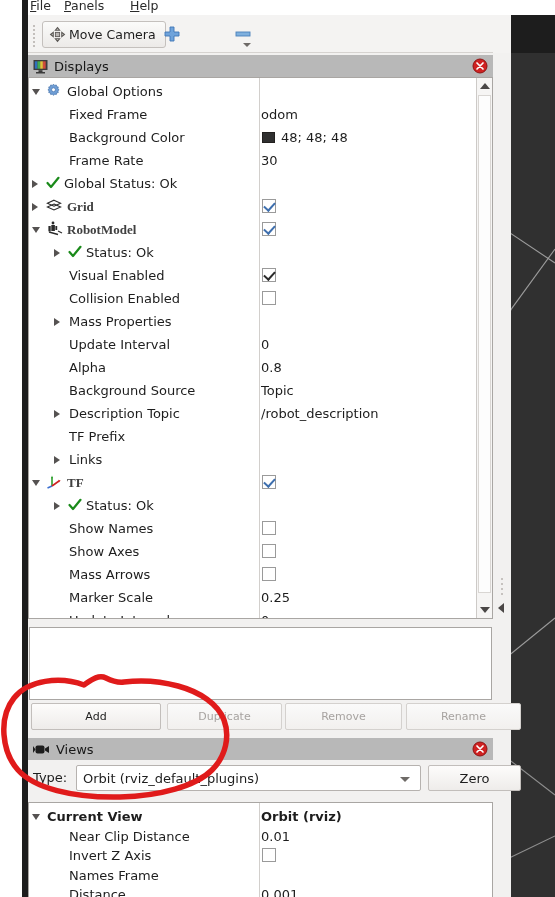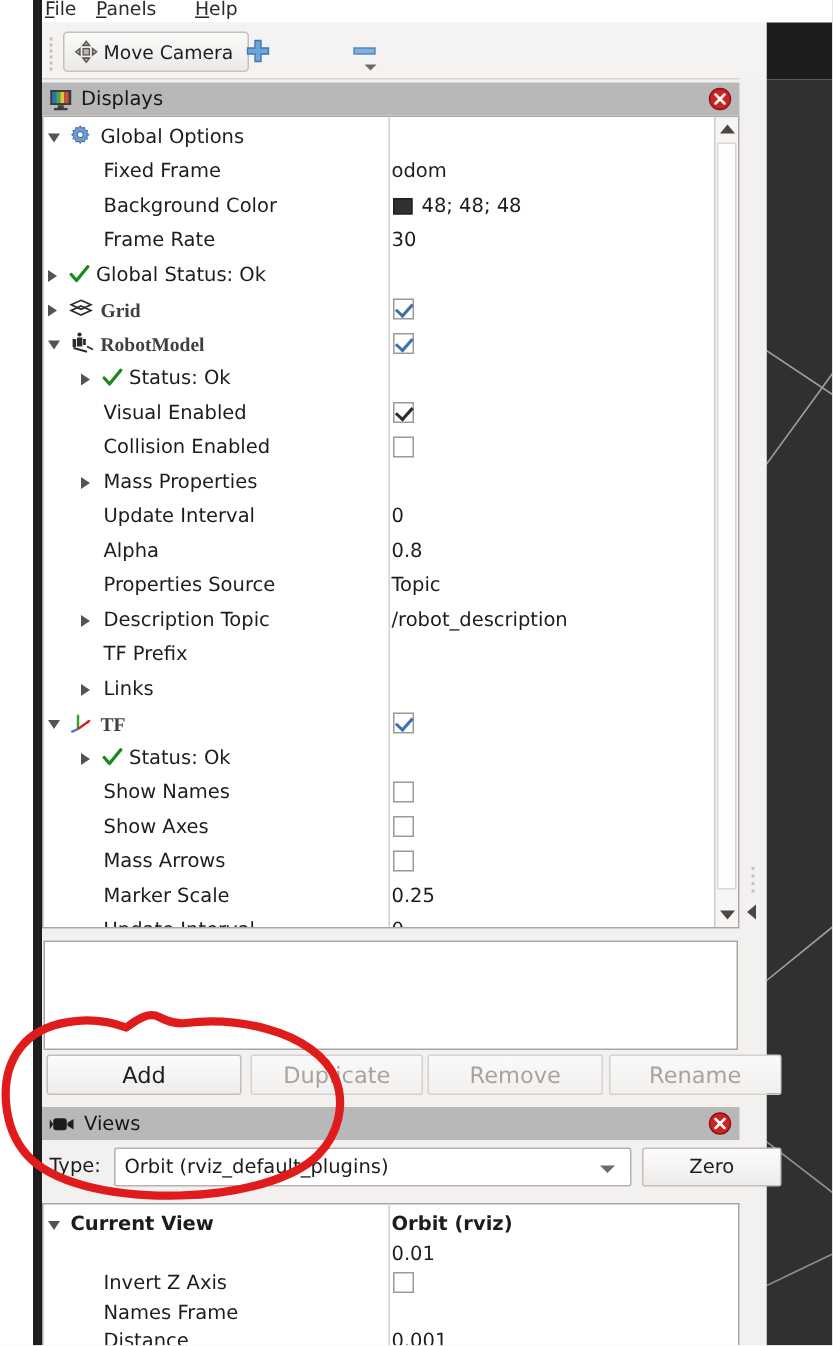--- a/index.html
+++ b/index.html
@@ -194,21 +194,21 @@
   }
 
   
   .btnrow {
     position: absolute; left: 28px; top: 703px; width: 465px; height: 28px;
   }
   .btn {
     position: absolute; top: 0; height: 27px;
     background: linear-gradient(#fdfcfb,#eeecea);
     border: 1px solid #c2bebb; border-radius: 2px;
-    font-size: 15px; color: #1d1d1d;
+    font-size: 11px; color: #1d1d1d;
     display: flex; align-items: center; justify-content: center;
   }
   .btn.dis { color: #a7a3a0; background: linear-gradient(#fafafa,#f2f0ee); border-color: #d4d1ce; }
   .btn-add  { left: 3px;   width: 130px; }
   .btn-dup  { left: 139px; width: 115px; }
   .btn-rem  { left: 257px; width: 117px; }
   .btn-ren  { left: 378px; width: 115px; }
 
   .dots {
     position: absolute; left: 250px; top: 733px; width: 20px; height: 4px;
@@ -461,21 +461,21 @@
         </div>
         <div class="row" style="top:255px">
           <div class="nm" style="left:40px">Update Interval</div>
           <div class="vl" style="left:232px">0</div>
         </div>
         <div class="row" style="top:278px">
           <div class="nm" style="left:40px">Alpha</div>
           <div class="vl" style="left:232px">0.8</div>
         </div>
         <div class="row" style="top:301px">
-          <div class="nm" style="left:40px">Properties Source</div>
+          <div class="nm" style="left:40px">Background Source</div>
           <div class="vl" style="left:232px">Topic</div>
         </div>
         <div class="row" style="top:324px">
           <div style="position:absolute;left:25px">
             <div class="arw closed"></div>
           </div>
           <div class="nm" style="left:40px">Description Topic</div>
           <div class="vl" style="left:232px">/robot_description</div>
         </div>
         <div class="row" style="top:347px">
@@ -580,20 +580,21 @@
     <div class="colsplit" style="height:95px"></div>
     <div id="views-rows">
         <div class="row hdr" style="top:2px">
           <div style="position:absolute;left:3px">
             <div class="arw open"></div>
           </div>
           <div class="nm" style="left:18px">Current View</div>
           <div class="vl" style="left:232px">Orbit (rviz)</div>
         </div>
         <div class="row" style="top:21.5px">
+          <div class="nm" style="left:40px">Near Clip Distance</div>
           <div class="vl" style="left:232px">0.01</div>
         </div>
         <div class="row" style="top:41px">
           <div class="nm" style="left:40px">Invert Z Axis</div>
           <div class="cbx"></div>
         </div>
         <div class="row" style="top:60.5px">
           <div class="nm" style="left:40px">Names Frame</div>
           <div class="vl" style="left:232px"><fixed frame=""></fixed></div>
         </div>

